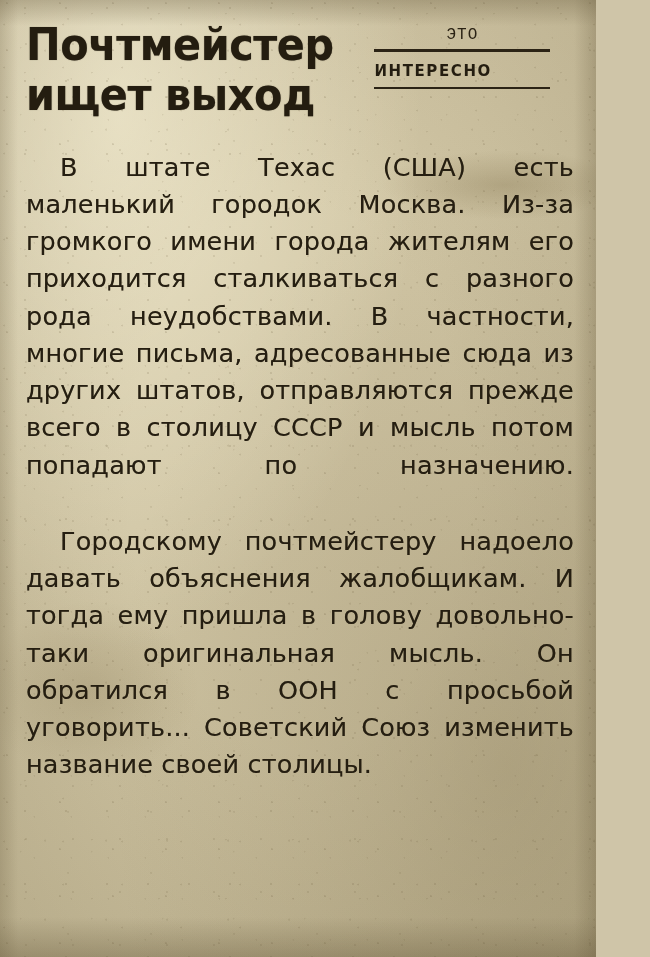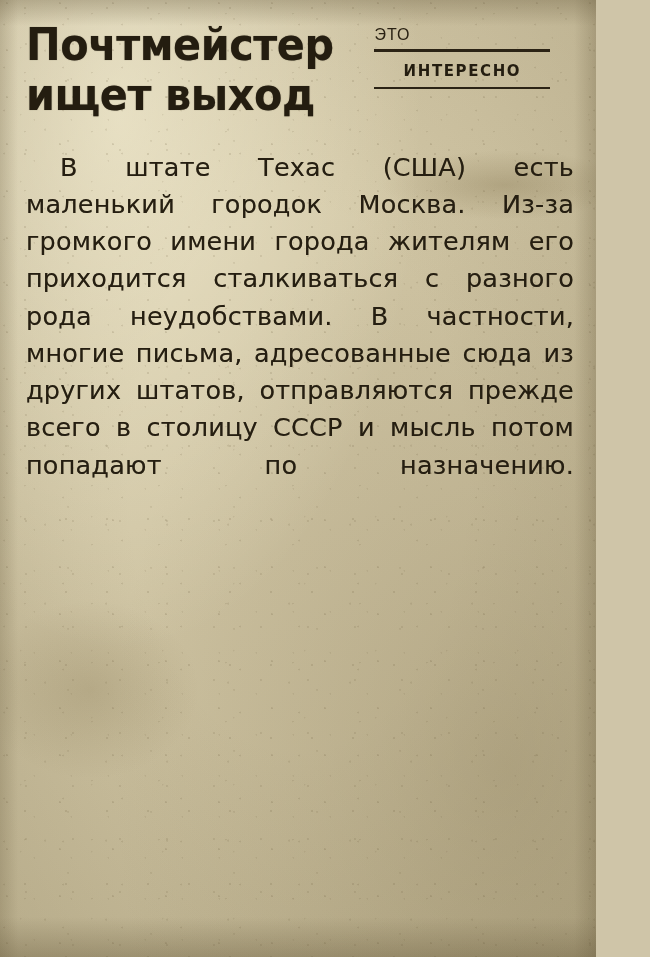--- a/index.html
+++ b/index.html
@@ -94,40 +94,40 @@
     text-shadow: 0 0 1px rgba(40,32,16,0.5);
     white-space: pre-line;
     margin-top: 2px;
   }
   .rubric {
     margin-top: 8px;
     min-width: 176px;
     flex: 0 0 auto;
   }
   .rubric-line1 {
-    font-family: Liberation Sans, sans-serif;
+    font-family: Liberation Mono, monospace;
     font-size: 16px;
     letter-spacing: 1px;
     color: #2a2214;
-    text-align: left;
+    text-align: center;
     padding-bottom: 3px;
   }
   .rubric-rule {
     height: 3px;
     background: #2b2315;
     margin: 2px 0 10px 0;
   }
   .rubric-rule.thin { height: 2px; }
   .rubric-line2 {
     font-family: "DejaVu Sans", sans-serif;
     font-size: 15px;
     font-weight: 700;
     letter-spacing: 1.6px;
     color: #241d10;
-    text-align: center;
+    text-align: left;
     padding-bottom: 5px;
   }
 
   
   .article {
     margin-top: 28px;
   }
   .article p {
     margin: 0 0 2px 0;
     font-family: "DejaVu Sans", sans-serif;
@@ -166,16 +166,17 @@
       <div class="rubric">
         <div class="rubric-line1">ЭТО</div>
         <div class="rubric-rule"></div>
         <div class="rubric-line2">ИНТЕРЕСНО</div>
         <div class="rubric-rule thin"></div>
       </div>
     </div>
 
     <div class="article">
       <p>В штате Техас (США) есть маленький городок Москва. Из-за громкого имени города жителям его приходится сталкиваться с разного рода неудобствами. В частности, многие письма, адресованные сюда из других штатов, отправляются прежде всего в столицу СССР и мысль потом попадают по назначению.</p>
+      <p class="no-stretch">Городскому почтмейстеру надоело давать объяснения жалобщикам. И тогда ему пришла в голову довольно-таки оригинальная мысль. Он обратился в ООН с просьбой уговорить... Советский Союз изменить название своей столицы.</p>
     </div>
 
   </div>
 </div>
 
 </body></html>

